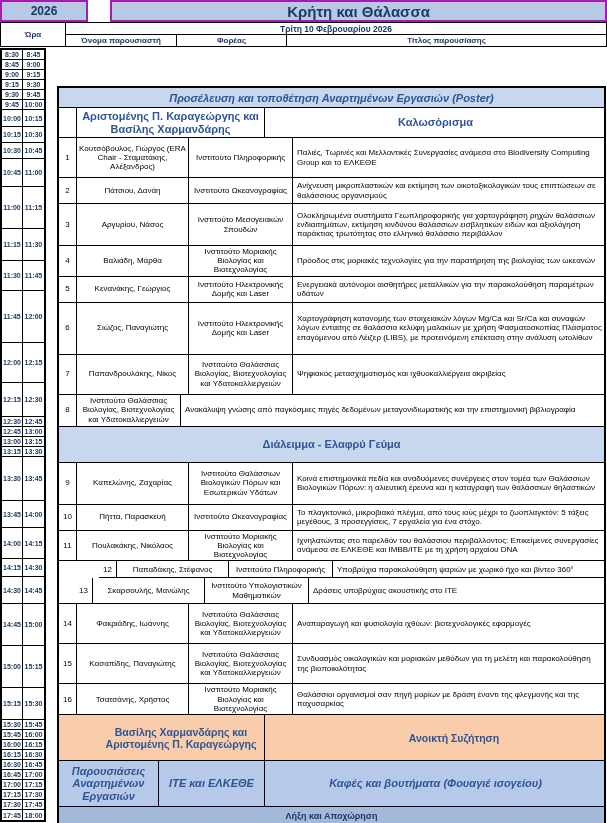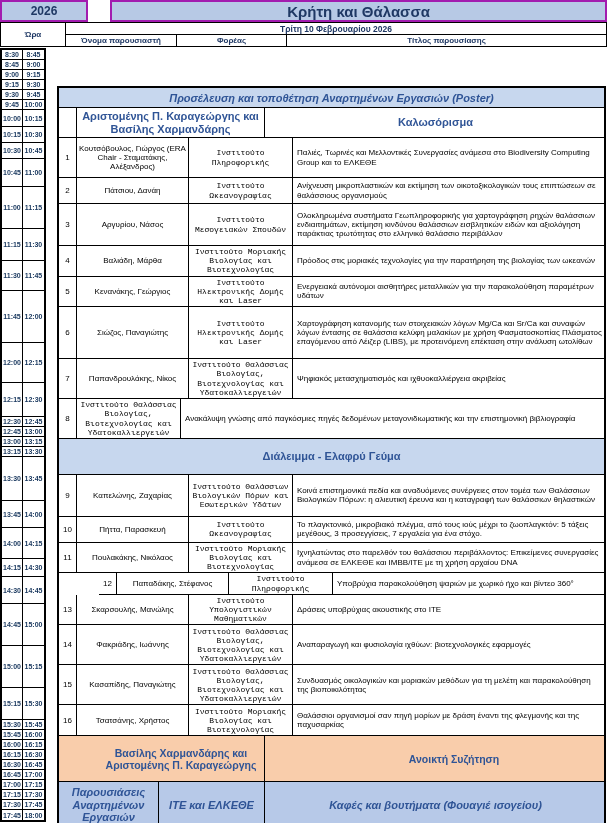--- a/index.html
+++ b/index.html
@@ -35,21 +35,21 @@
   
   #main-box { left: 57px; top: 86px; width: 549px; border: 2px solid #000; background: #fff; }
   .mrow { display: flex; border-bottom: 1px solid #000; align-items: stretch; }
   .mrow:last-child { border-bottom: none; }
   .cell { border-right: 1px solid #000; display: flex; align-items: center;
           justify-content: center; text-align: center; font-size: 8px; color: #000;
           line-height: 1.15; padding: 1px 2px; }
   .cell:last-child { border-right: none; }
   .c-num   { width: 18px; flex: none; }
   .c-name  { width: 112px; flex: none; }
-  .c-org   { width: 104px; flex: none; font-family: Liberation Mono, monospace; }
+  .c-org   { width: 104px; flex: none; }
   .c-title { flex: 1; justify-content: flex-start; text-align: left; padding-left: 4px; }
   .c-span  { width: 206px; flex: none; }  
   .c-span2 { width: 188px; flex: none; }
   .c-a { width: 100px; flex: none; }
   .c-b { width: 106px; flex: none; }
   .blue-bold { color: #2f5496; font-weight: bold; }
   .banner-row { align-items: center; justify-content: center; text-align: center; }
   .bg-lb   { background: #c7d7ee; }   
   .bg-or   { background: #f9cdab; }   
   .bg-pb   { background: #b7c9e8; }   
@@ -304,21 +304,21 @@
         <div class="cell c-name">Πουλακάκης, Νικόλαος</div>
         <div class="cell c-org">Ινστιτούτο Μοριακής Βιολογίας και Βιοτεχνολογίας</div>
         <div class="cell c-title">Ιχνηλατώντας στο παρελθόν του θαλάσσιου περιβάλλοντος: Επικείμενες συνεργασίες ανάμεσα σε ΕΛΚΕΘΕ και ΙΜΒΒ/ΙΤΕ με τη χρήση αρχαίου DNA</div>
       </div>
       <div class="mrow" style="min-height: 17px; margin-left: 40px;">
         <div class="cell c-num">12</div>
         <div class="cell c-name">Παπαδάκης, Στέφανος</div>
         <div class="cell c-org">Ινστιτούτο Πληροφορικής</div>
         <div class="cell c-title">Υποβρύχια παρακολούθηση ψαριών με χωρικό ήχο και βίντεο 360°</div>
       </div>
-      <div class="mrow" style="min-height: 26px;">
+      <div class="mrow" style="min-height: 26px; padding-left: 16px;">
         <div class="cell c-num">13</div>
         <div class="cell c-name">Σκαρσουλής, Μανώλης</div>
         <div class="cell c-org">Ινστιτούτο Υπολογιστικών Μαθηματικών</div>
         <div class="cell c-title">Δράσεις υποβρύχιας ακουστικής στο ΙΤΕ</div>
       </div>
       <div class="mrow" style="min-height: 40px;">
         <div class="cell c-num">14</div>
         <div class="cell c-name">Φακριάδης, Ιωάννης</div>
         <div class="cell c-org">Ινστιτούτο Θαλάσσιας Βιολογίας, Βιοτεχνολογίας και Υδατοκαλλιεργειών</div>
         <div class="cell c-title">Αναπαραγωγή και φυσιολογία ιχθύων: βιοτεχνολογικές εφαρμογές</div>

